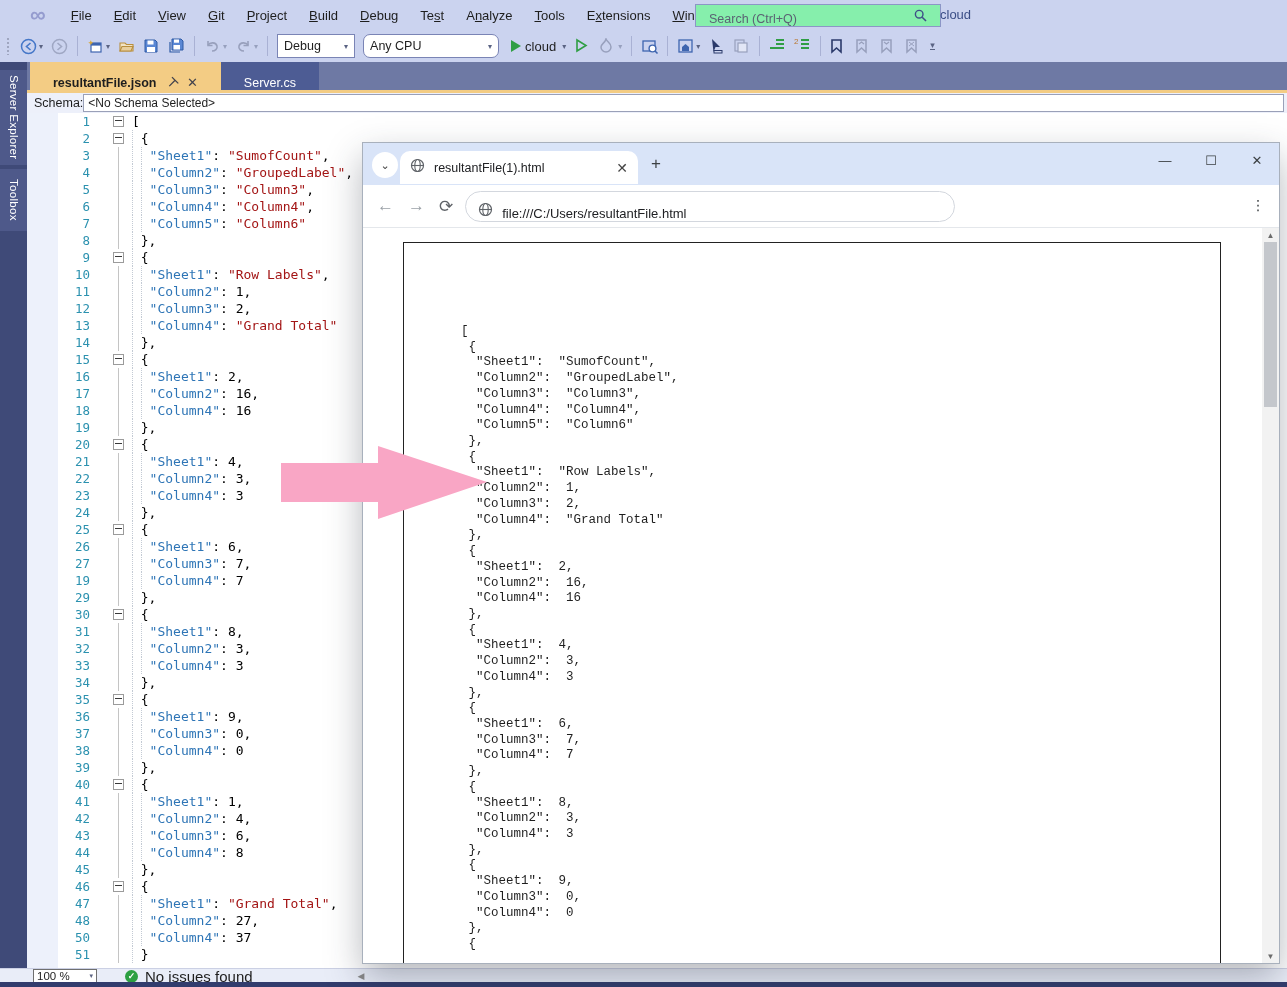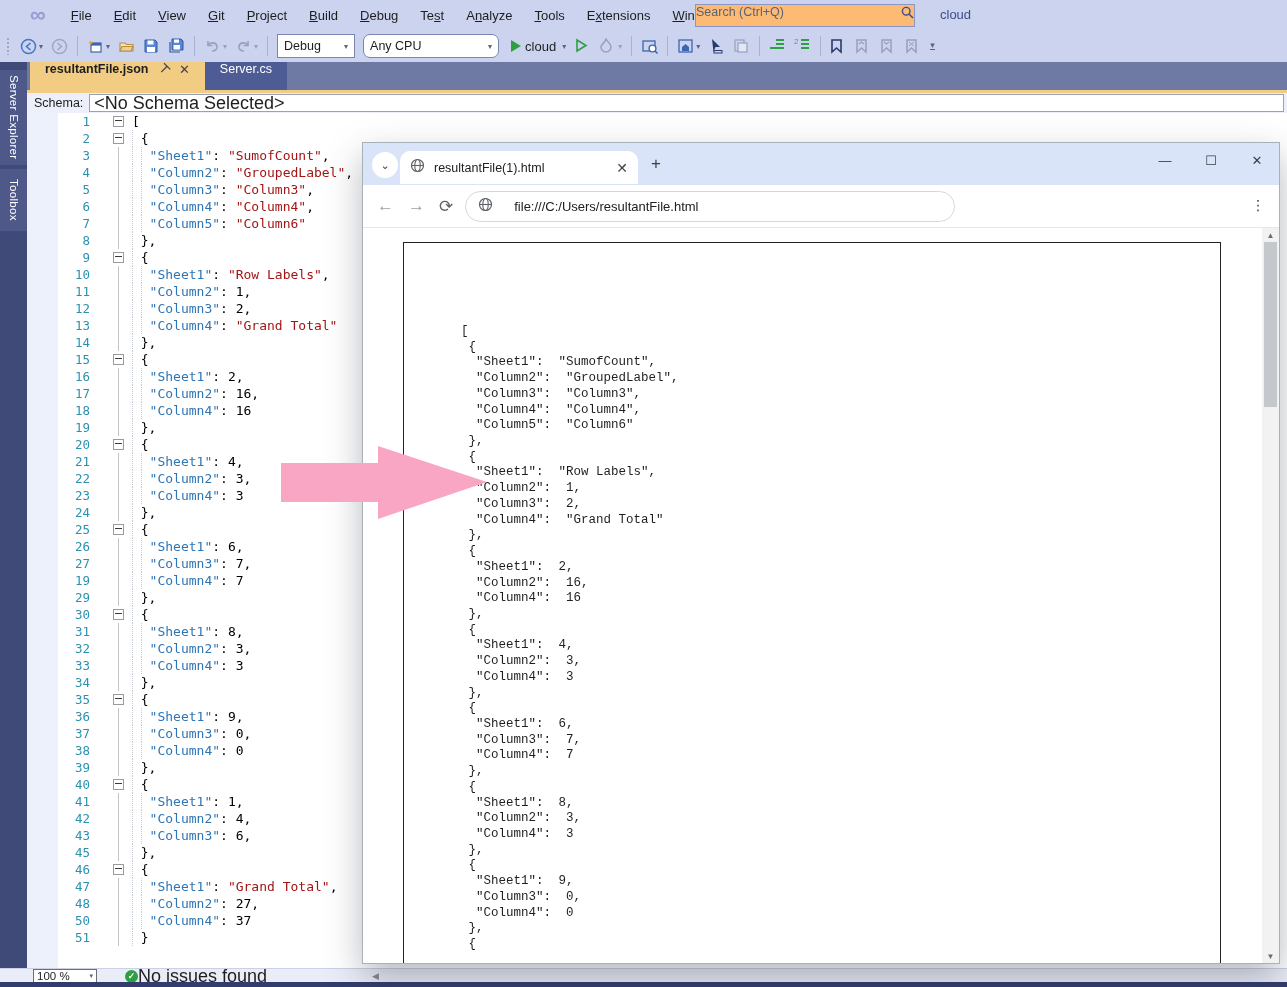--- a/index.html
+++ b/index.html
@@ -5,22 +5,22 @@
   html,body{margin:0;padding:0;}
   body{width:1287px;height:987px;position:relative;overflow:hidden;
        font-family:"Liberation Sans",sans-serif;background:#CBD3EF;
        -webkit-font-smoothing:antialiased;}
   .abs{position:absolute;}
   
   #menubar{left:0;top:0;width:1287px;height:30px;background:#CBD3EF;display:flex;align-items:center;}
   #vs-logo{font-size:22px;color:#959CCF;font-weight:bold;margin:0 14px 0 30px;line-height:1;}
   .menu-item{font-size:13px;color:#1E1E1E;padding:4px 11px;cursor:default;}
   .menu-item u{text-decoration:underline;}
-  #search-box{left:695px;top:4px;width:218px;height:21px;background:#fdba74;border:1px solid #8C96C6;
-              display:flex;align-items:flex-start;padding:0 0;}
+  #search-box{left:695px;top:4px;width:218px;height:21px;background:#86efac;border:1px solid #8C96C6;
+              display:flex;align-items:flex-end;padding:0 13px;}
   #search-box .ph{flex:1;font-size:12.5px;color:#5A6373;}
   #account-label{left:940px;top:7px;font-size:13px;color:#3B4E87;}
   
   #vstoolbar{left:0;top:30px;width:1287px;height:32px;background:#CBD3EF;display:flex;align-items:center;}
   .grip{width:5px;height:18px;margin:0 5px 0 6px;
         background-image:radial-gradient(#9FA6C0 1px,transparent 1.2px);background-size:4px 4px;}
   .tb-sep{width:1px;height:20px;background:#A9B1D4;margin:0 5px;}
   .tb-btn{display:flex;align-items:center;margin:0 2px;height:24px;padding:0 2px;}
   .caret{font-size:8px;color:#5A6383;margin-left:2px;}
   .combo{background:#fff;border:1px solid #7A84B5;height:22px;display:flex;align-items:center;
@@ -31,33 +31,33 @@
   .ico{width:17px;height:17px;display:inline-block;}
   .ico svg{display:block;}
   .dis{opacity:.45;}
   
   #side-strip{left:0;top:62px;width:27px;height:906px;background:#3F4A78;}
   .side-tab{position:absolute;left:0;width:27px;background:#4E598A;color:#fff;
             writing-mode:vertical-rl;font-size:11.5px;display:flex;align-items:center;
             justify-content:center;letter-spacing:.3px;}
   
   #tabstrip{left:27px;top:62px;width:1260px;height:28px;background:#6E79A4;display:flex;align-items:flex-end;}
-  .doc-tab{height:28px;display:flex;align-items:flex-start;font-size:12.5px;padding:0 15px;}
+  .doc-tab{height:28px;display:flex;align-items:flex-end;font-size:12.5px;padding:0 23px;}
   .doc-tab.active{background:#F3CC84;color:#1E1E1E;font-weight:bold;}
   .doc-tab.active .tab-x{font-weight:normal;}
   .doc-tab.inactive{background:#4D5C94;color:#fff;}
   .pin-icon{margin:0 4px 0 10px;color:#43434C;font-size:12px;transform:rotate(45deg);}
   .tab-x{margin-left:6px;color:#43434C;font-size:13px;}
   #gold-line{left:27px;top:90px;width:1260px;height:3px;background:#F3CC84;}
   
   #schemabar{left:27px;top:93px;width:1260px;height:20px;background:#EDF0FA;border-bottom:1px solid #D5D8E5;
              display:flex;align-items:center;}
   #schema-label{font-size:12.5px;color:#1E1E1E;margin-left:7px;}
-  #schema-combo{margin-left:6px;flex:1;margin-right:3px;height:16px;background:#fff;border:1px solid #9AA0B8;
-                font-size:18px;color:#1E1E1E;display:flex;align-items:center;padding-left:4px;}
+  #schema-combo{flex:1;margin-right:3px;height:16px;background:#fff;border:1px solid #9AA0B8;
+                font-size:12px;color:#1E1E1E;display:flex;align-items:center;padding-left:4px;}
   
   #editor{left:27px;top:113px;width:1260px;height:855px;background:#fff;overflow:hidden;}
   #glyph-margin{position:absolute;left:0;top:0;width:31px;height:855px;background:#EDF1FB;}
   .eline{display:flex;height:17px;line-height:17px;font-family:"DejaVu Sans Mono","Liberation Mono",monospace;font-size:13px;}
   .eln-num{width:63px;text-align:right;color:#2B91AF;font-size:12.5px;padding-right:0;}
   .eln-fold{width:14px;margin-left:21px;display:flex;align-items:center;justify-content:center;}
   .fold-box{width:9px;height:9px;border:1px solid #9B9B9B;background:#fff;position:relative;}
   .fold-box:after{content:"";position:absolute;left:1px;right:1px;top:3px;height:1px;background:#3A3A3A;}
   .fold-stem{width:1px;height:17px;background:#C4C4C4;}
   .eln-code{margin-left:7px;white-space:pre;}
@@ -66,40 +66,40 @@
   .tk-s{color:#A31515;}
   .tk-d{color:#000;}
   
   #vs-bottombar{left:0;top:968px;width:1287px;height:14px;background:#E9EDF8;border-top:1px solid #CBD0E4;
                 display:flex;align-items:center;}
   #zoom-combo{margin-left:33px;width:56px;height:13px;background:#fff;border:1px solid #6F6F6F;
               font-size:11.5px;color:#1E1E1E;display:flex;align-items:center;justify-content:space-between;padding:0 3px;}
   #issues{display:flex;align-items:center;margin-left:28px;}
   #check-circle{width:13px;height:13px;border-radius:50%;background:#2DA042;color:#fff;font-size:9px;
                 display:flex;align-items:center;justify-content:center;font-weight:bold;}
-  #issues-text{font-size:18px;color:#1E1E1E;}
+  #issues-text{font-size:15px;color:#1E1E1E;margin-left:7px;}
   #hscroll-arrow{margin-left:105px;font-size:9px;color:#8A8A8A;}
   #statusbar{left:0;top:982px;width:1287px;height:5px;background:#323C6D;}
   
   #browser{left:363px;top:143px;width:916px;height:820px;background:#fff;
            box-shadow:0 0 0 1px #A8B0BC,0 14px 34px rgba(40,45,60,.35);}
   #b-titlebar{position:absolute;left:0;top:0;width:916px;height:42px;background:#D9E4F8;}
   #b-tab-chevron{position:absolute;left:9px;top:9px;width:26px;height:26px;border-radius:13px;background:#fff;
                  color:#444;font-size:11px;display:flex;align-items:center;justify-content:center;}
   #b-tab{position:absolute;left:37px;top:8px;width:238px;height:33px;background:#fff;
          border-radius:10px 10px 0 0;display:flex;align-items:center;padding:0 10px;box-sizing:border-box;}
   #b-tab-title{flex:1;font-size:12.5px;color:#202124;margin-left:9px;white-space:nowrap;overflow:hidden;}
   .b-x{color:#444;font-size:14px;}
   #b-newtab{position:absolute;left:288px;top:11px;font-size:17px;color:#3C4043;}
   .wctl{position:absolute;top:0;width:46px;height:34px;display:flex;align-items:center;justify-content:center;
         font-size:13px;color:#3C4043;}
   #b-toolbar{position:absolute;left:0;top:42px;width:916px;height:43px;background:#fff;border-bottom:1px solid #E4E7EB;box-sizing:border-box;display:flex;align-items:center;}
   .nav-ic{font-size:17px;margin-left:14px;}
   #b-url-pill{margin-left:12px;width:490px;height:31px;border:1px solid #D3D7DE;border-radius:16px;
-              display:flex;align-items:center;padding:0 12px;box-sizing:border-box;gap:12px;}
+              display:flex;align-items:flex-end;padding:0 12px;box-sizing:border-box;}
   #b-url{font-size:13px;color:#202124;margin-left:9px;white-space:nowrap;}
   #b-menu-dots{position:absolute;right:14px;top:54px;color:#3C4043;font-size:14px;letter-spacing:0;}
   #b-content{position:absolute;left:0;top:85px;width:916px;height:735px;background:#fff;overflow:hidden;}
   #b-box{position:absolute;left:40px;top:14px;width:818px;height:760px;border:1px solid #222;box-sizing:border-box;}
   #b-code{position:absolute;left:98px;top:96px;font-family:"Liberation Mono",monospace;font-size:12.5px;color:#1F1F1F;}
   .b-line{height:15.72px;line-height:15.72px;white-space:pre;}
   #b-scrollbar{position:absolute;right:0;top:0;width:17px;height:735px;background:#F2F2F2;}
   .sb-arrow{position:absolute;left:0;width:17px;height:14px;color:#6B6B6B;font-size:8px;
             display:flex;align-items:center;justify-content:center;}
   #sb-thumb{position:absolute;left:2px;top:14px;width:13px;height:165px;background:#C4C7CC;}
@@ -657,20 +657,27 @@
         <span class="eln-code"><span class="gd"></span><span class="gd"></span><span class="tk-k">"Column2"</span><span class="tk-d">: </span><span class="tk-d">4</span><span class="tk-d">,</span></span>
       </div>
       <div class="eline">
         <span class="eln-num">43</span>
         <span class="eln-fold">
           <span class="fold-stem"></span>
         </span>
         <span class="eln-code"><span class="gd"></span><span class="gd"></span><span class="tk-k">"Column3"</span><span class="tk-d">: </span><span class="tk-d">6</span><span class="tk-d">,</span></span>
       </div>
       <div class="eline">
+        <span class="eln-num">44</span>
+        <span class="eln-fold">
+          <span class="fold-stem"></span>
+        </span>
+        <span class="eln-code"><span class="gd"></span><span class="gd"></span><span class="tk-k">"Column4"</span><span class="tk-d">: </span><span class="tk-d">8</span></span>
+      </div>
+      <div class="eline">
         <span class="eln-num">45</span>
         <span class="eln-fold">
           <span class="fold-stem"></span>
         </span>
         <span class="eln-code"><span class="gd"></span><span class="tk-d">},</span></span>
       </div>
       <div class="eline">
         <span class="eln-num">46</span>
         <span class="eln-fold">
           <span class="fold-box"></span>

